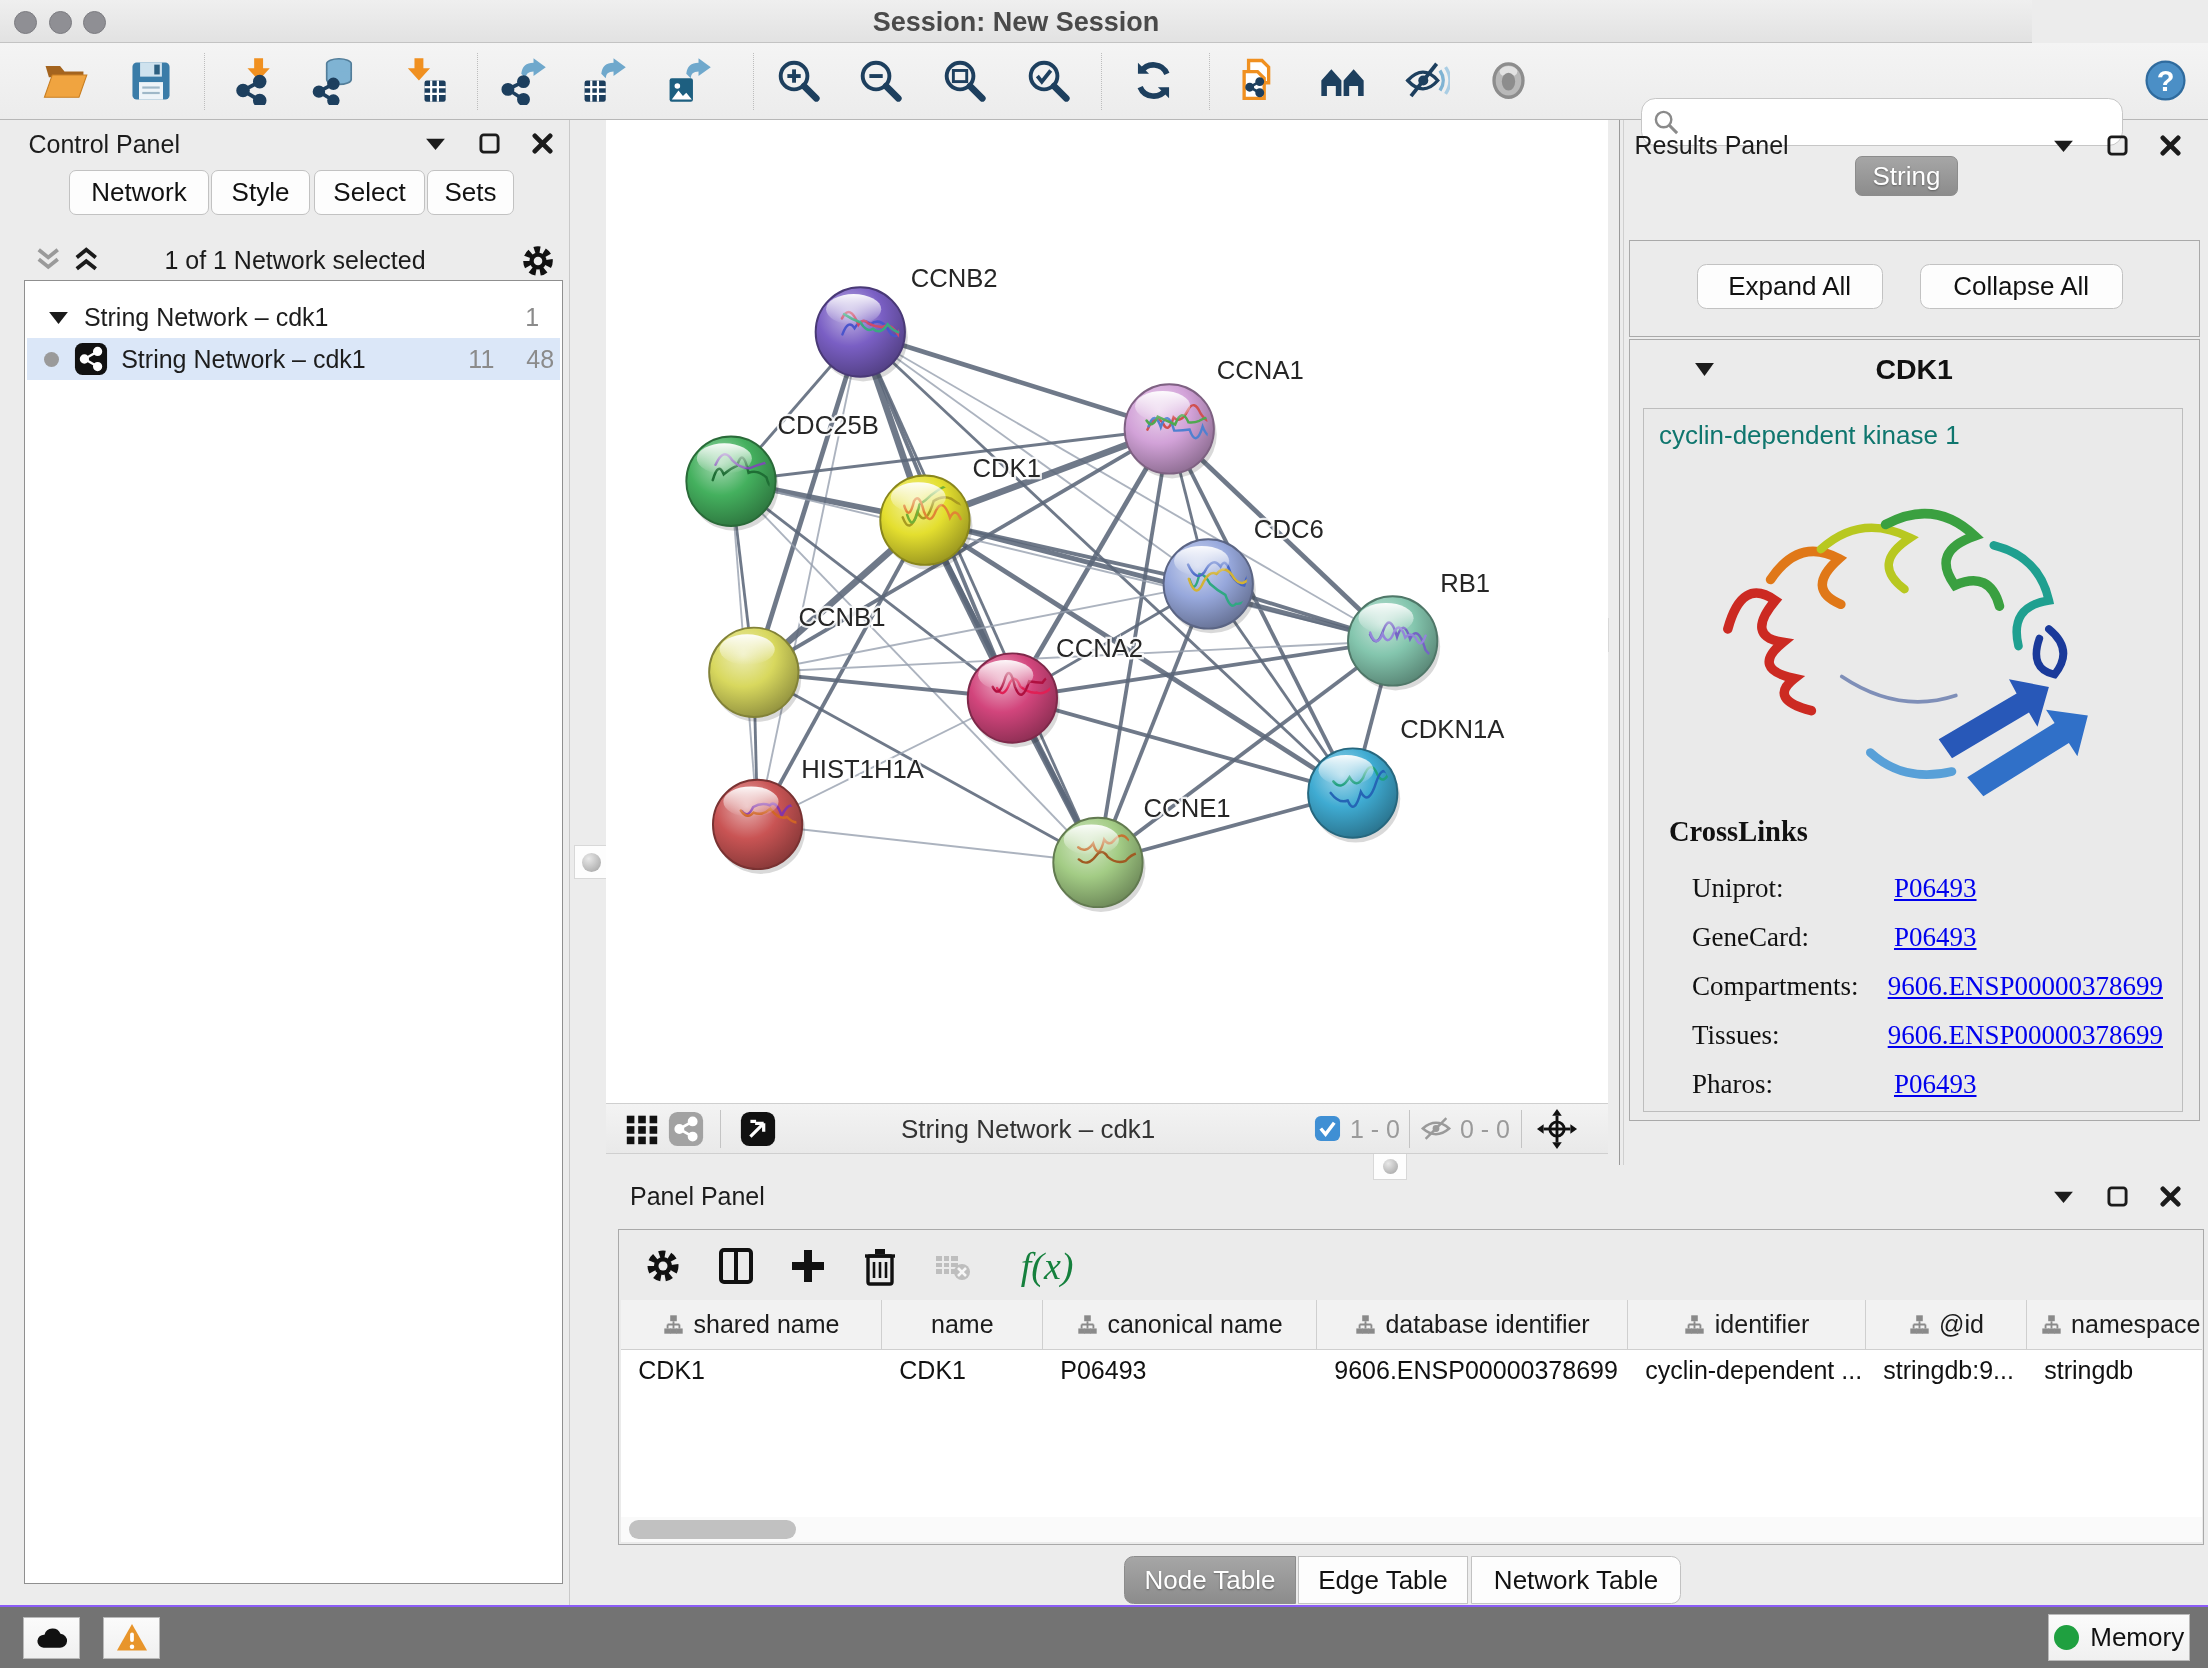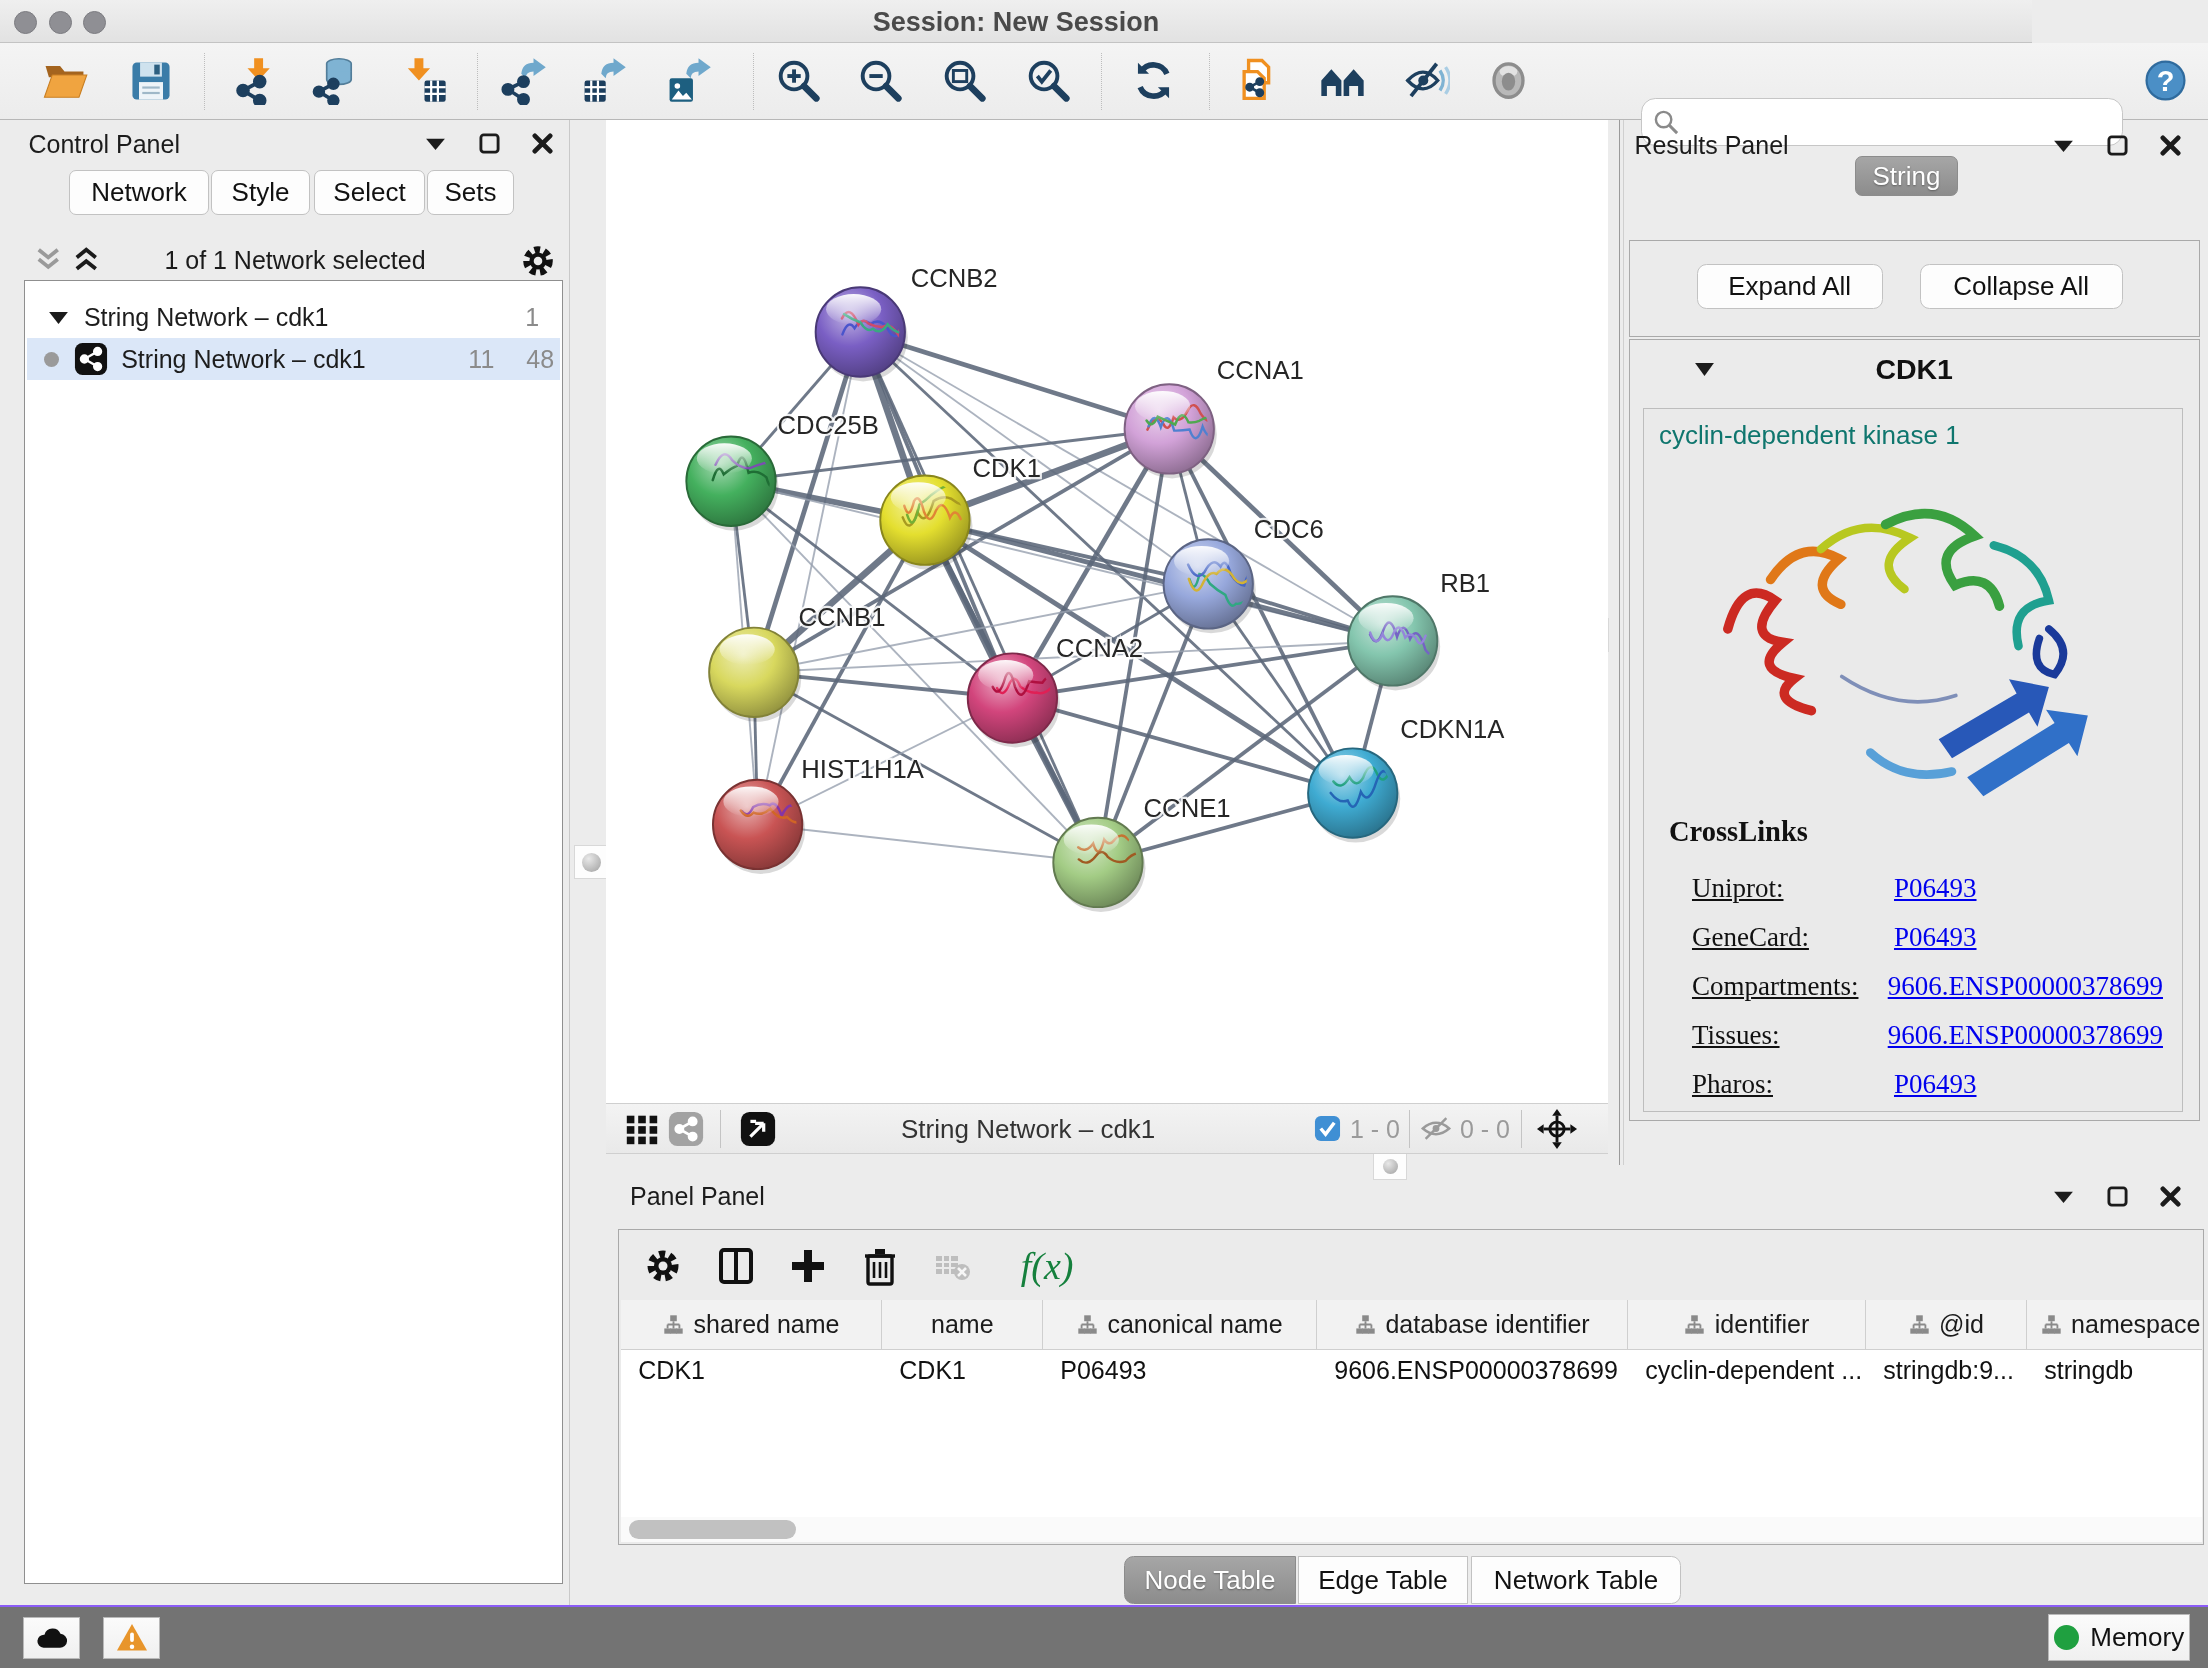--- a/index.html
+++ b/index.html
@@ -29,21 +29,21 @@
   .gray-num{color:#8b8b8b;}
   
   .netcanvas{left:606px;top:120px;width:1002px;height:983px;background:#ffffff;}
   .nettoolbar{left:606px;top:1103px;width:1002px;height:49px;background:linear-gradient(#f3f3f3,#e9e9e9);border-top:1px solid #cfcfcf;border-bottom:1px solid #cfcfcf;}
   .ndiv{position:absolute;top:5.7px;width:0;height:38px;border-left:1px solid #c4c4c4;}
   .nt-count{position:absolute;top:10.5px;font-size:25px;color:#9a9a9a;}
   
   .link{color:#0000ee;text-decoration:underline;}
   .serif{font-family:"Liberation Serif",serif;}
   .crossrow{display:flex;font-size:27px;height:49px;align-items:center;}
-  .crossrow .lbl{width:202px;color:#111;text-decoration:underline;}
+  .crossrow .lbl{width:202px;color:#111;}
   
   .th-cell{display:flex;align-items:center;justify-content:center;gap:9.5px;font-size:25px;color:#1b1b1b;height:49px;border-right:1px solid #cfcfcf;box-sizing:border-box;overflow:hidden;white-space:nowrap;}
   .td-cell{font-size:25px;color:#111;height:40px;display:flex;align-items:center;padding-left:17px;box-sizing:border-box;overflow:hidden;white-space:nowrap;}
   .ticon{width:61px;height:61px;display:flex;align-items:center;justify-content:center;}
   
   .statusbtn{position:absolute;background:linear-gradient(#fbfbfb,#f0f0f0);border:1.9px solid #b9b9b9;display:flex;align-items:center;justify-content:center;}
   .handle{position:absolute;width:32px;height:32px;background:#fdfdfd;border:1px solid #d8d8d8;display:flex;align-items:center;justify-content:center;}
   .handle .dot{width:19px;height:19px;border-radius:50%;background:radial-gradient(circle at 35% 30%,#e8e8e8,#9f9f9f);}
 </style>
 </head>

